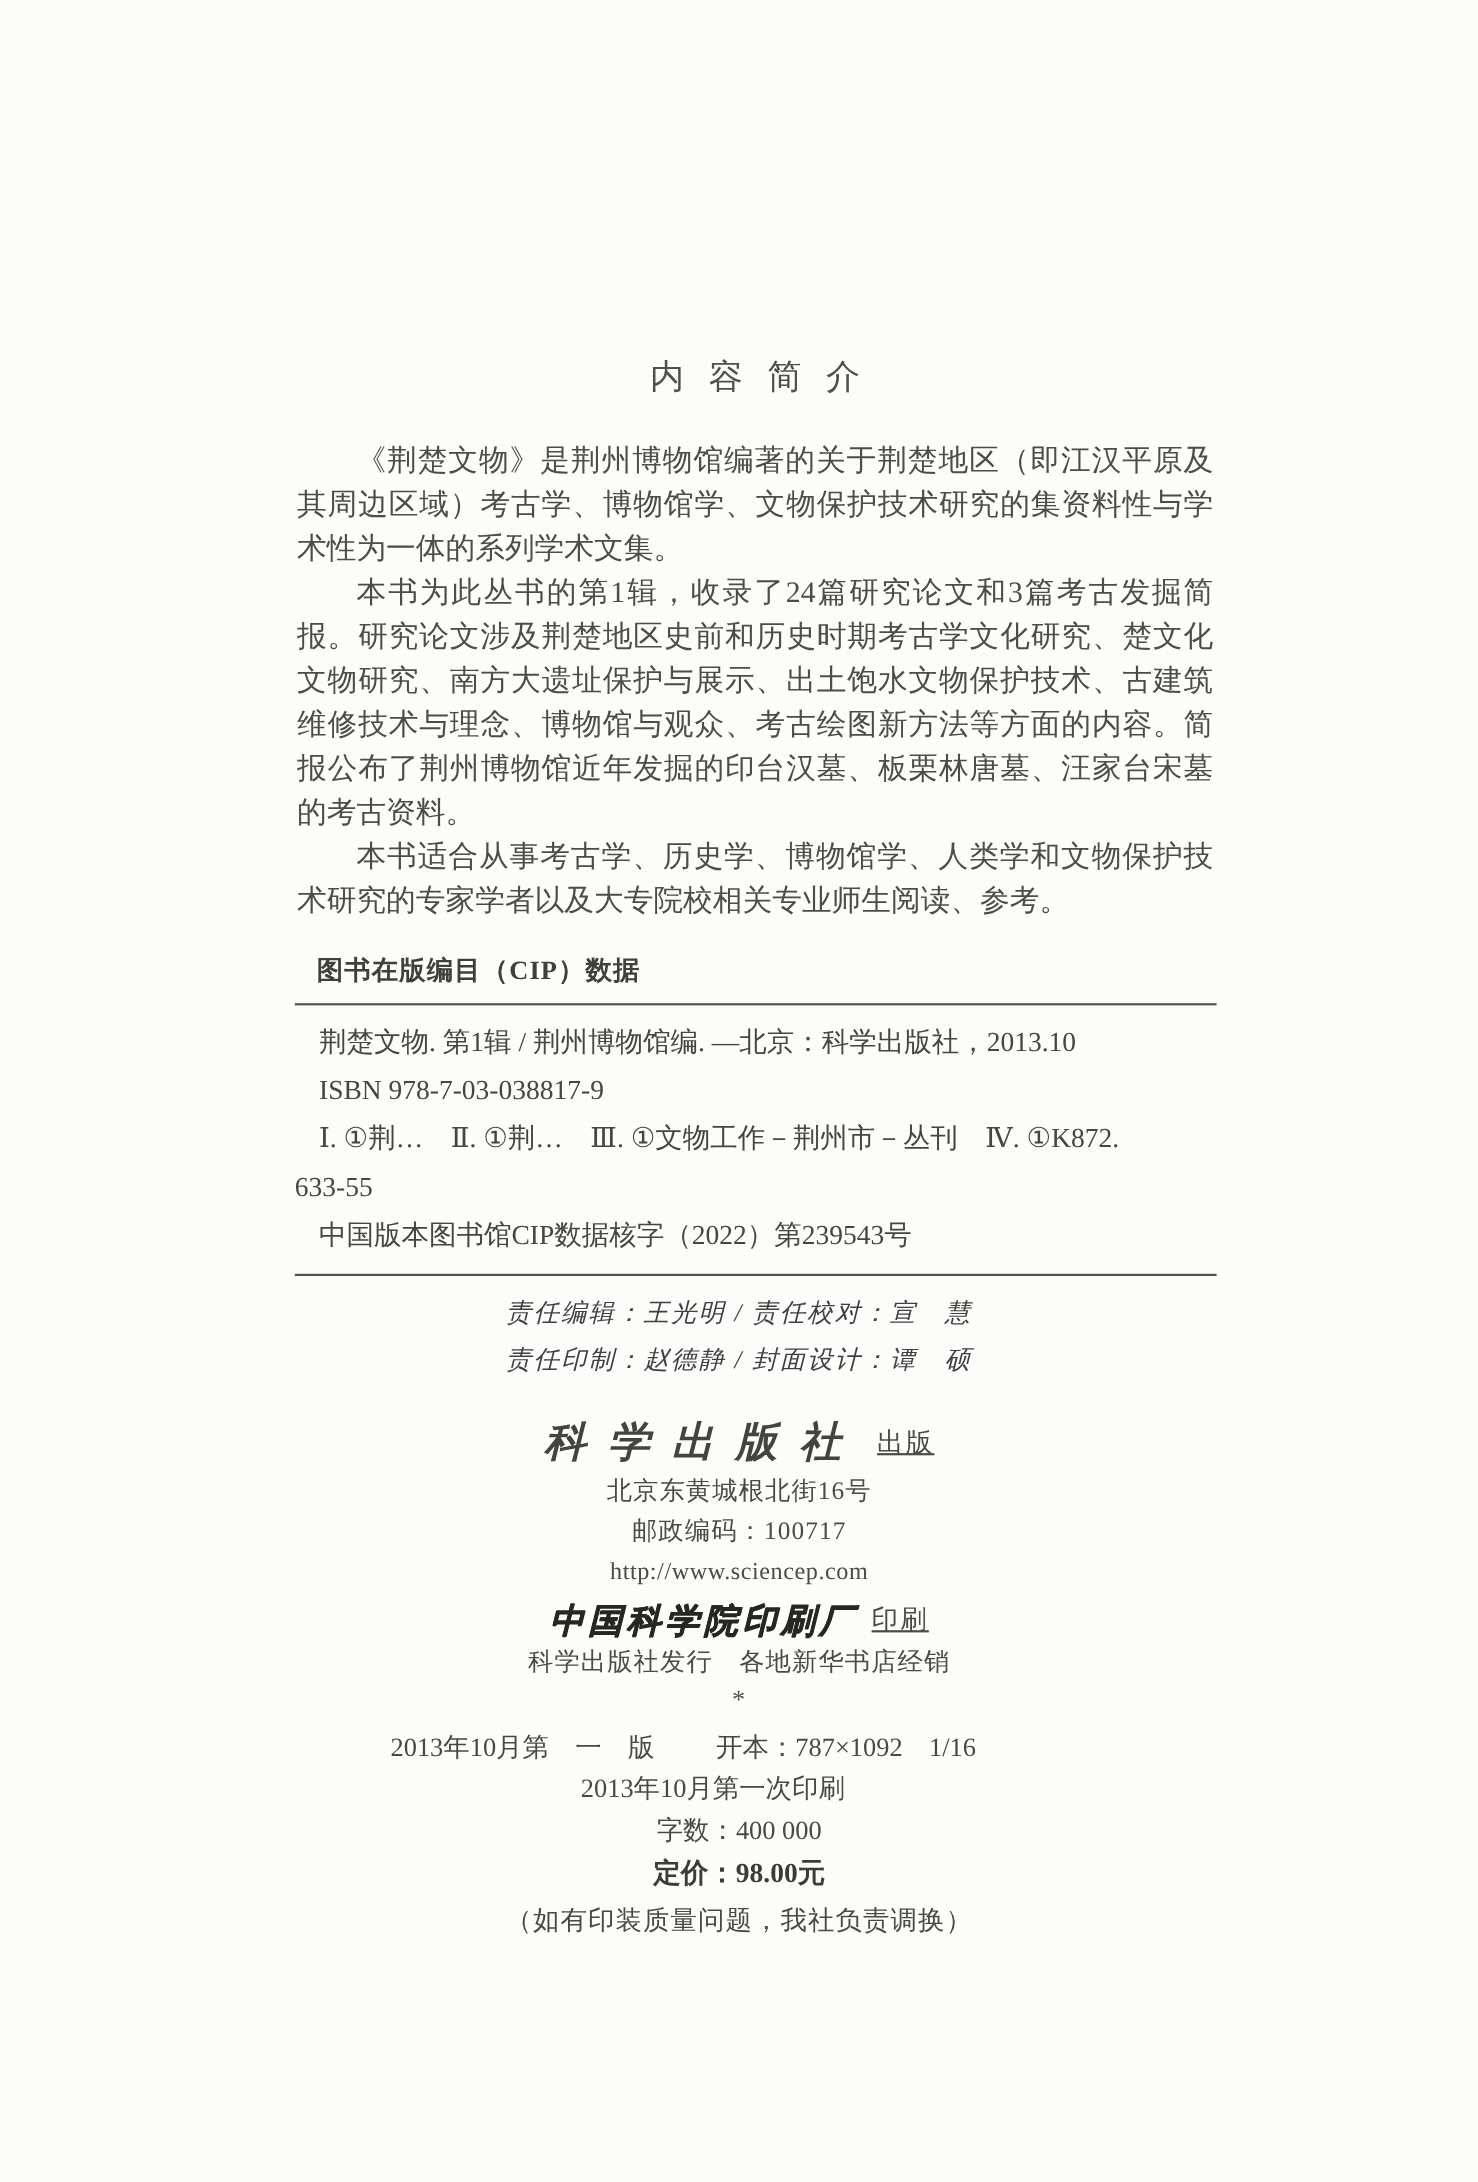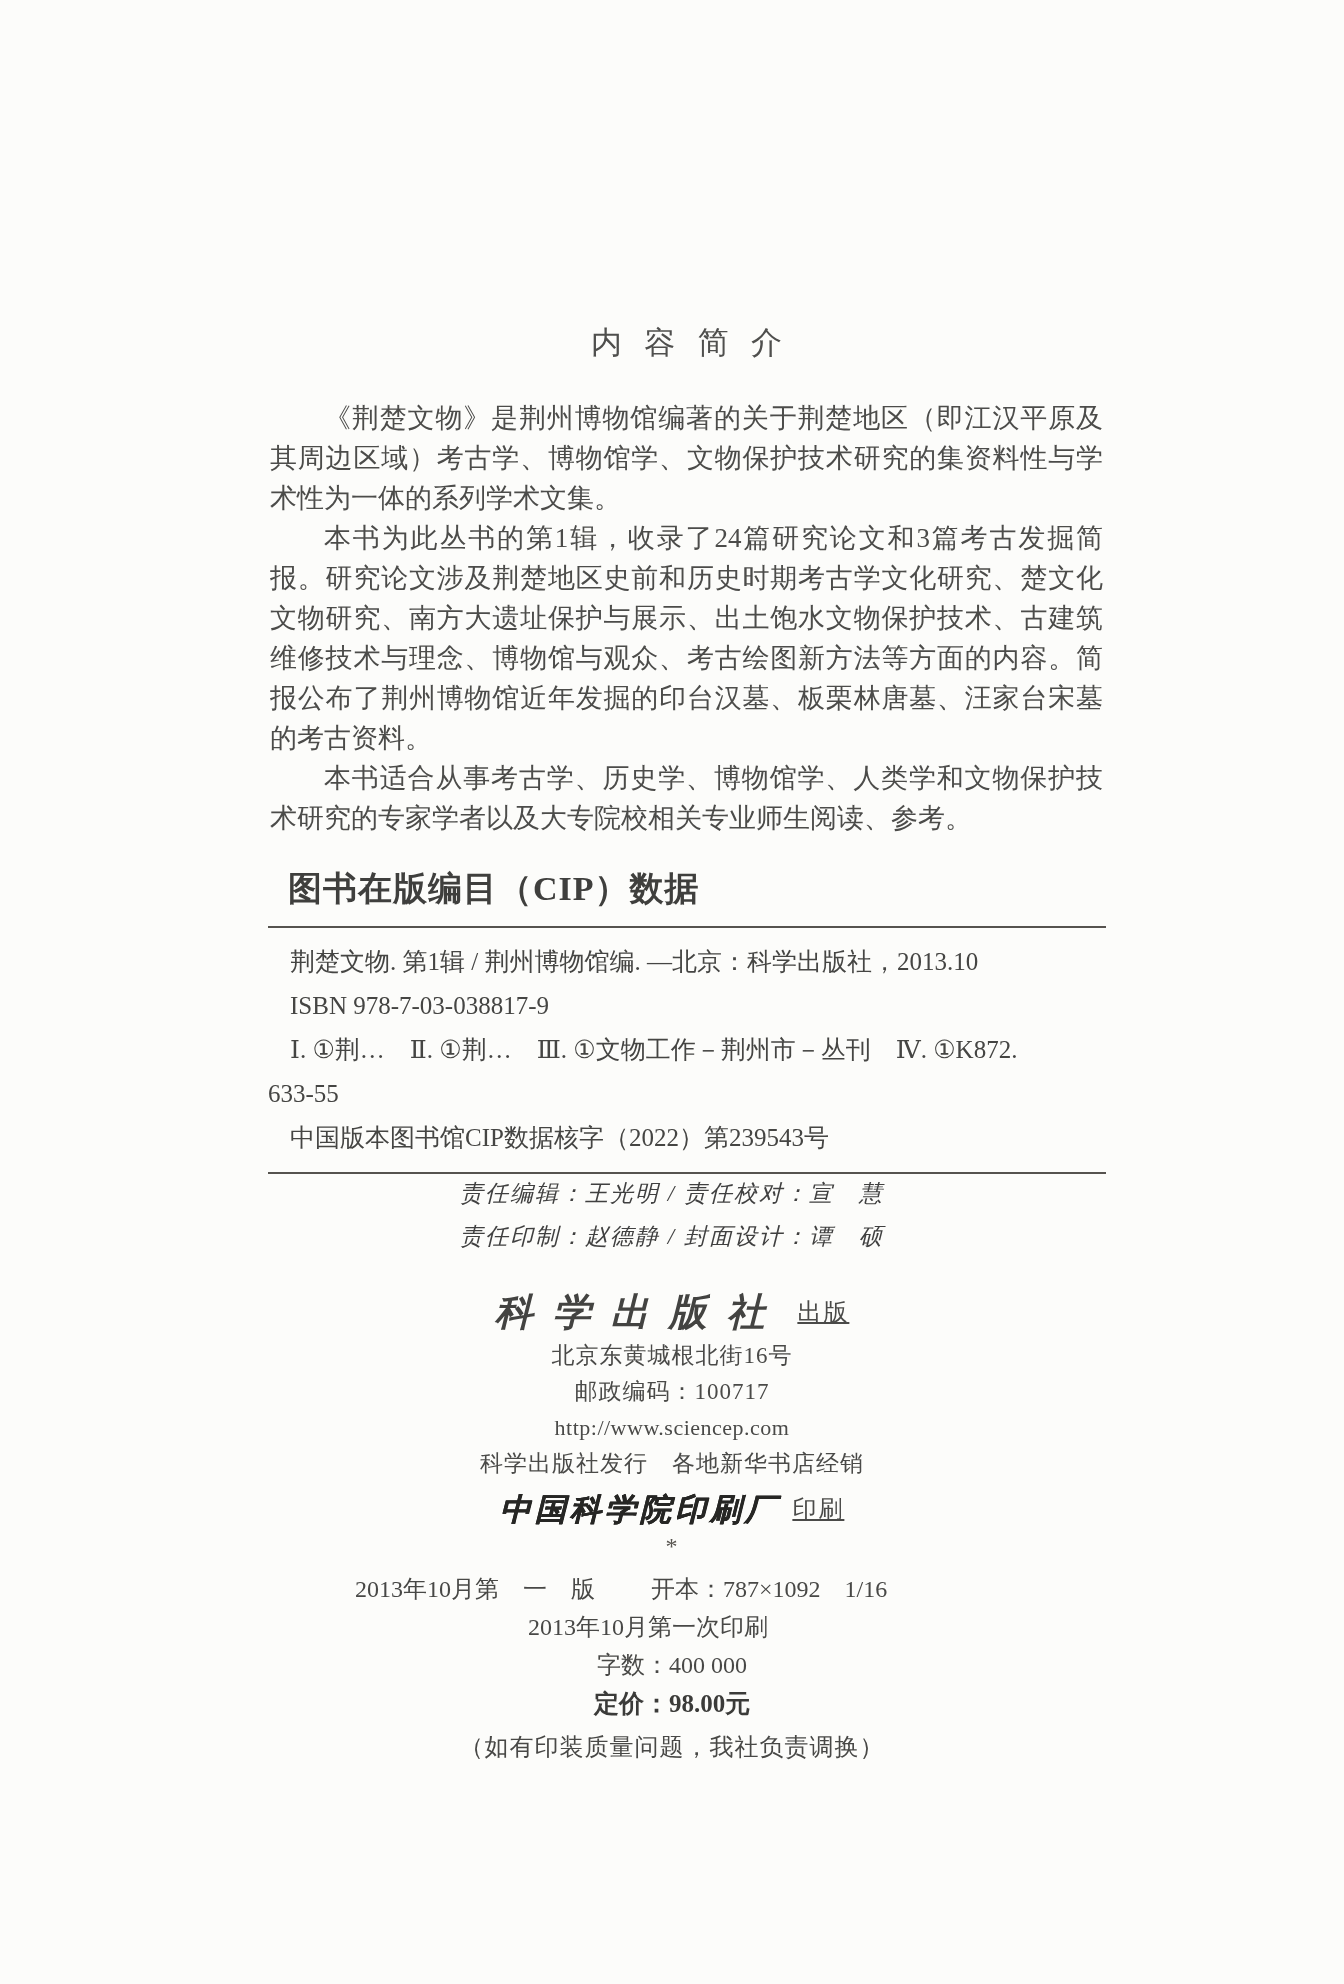--- a/index.html
+++ b/index.html
@@ -14,21 +14,21 @@
     font-size:31px;font-weight:normal;text-align:center;
     letter-spacing:0.72em;text-indent:0.72em;color:#4f4f4d;
   }
   .intro-body{
     position:absolute;top:398px;left:270px;width:833px;
     font-size:27px;line-height:40px;text-align:justify;color:#4c4c4a;
   }
   .intro-body p{margin:0;text-indent:2em;}
   
   .cip{position:absolute;top:866px;left:268px;width:838px;color:#454543;}
-  .cip-heading{font-size:34px;font-weight:bold;padding-left:20px;margin:0 0 14px 0;letter-spacing:1px;color:#3f3f3d;}
+  .cip-heading{font-size:24px;font-weight:bold;padding-left:20px;margin:0 0 14px 0;letter-spacing:1px;color:#3f3f3d;}
   .rule{border-top:2px solid #56534f;height:0;}
   .cip-lines{padding:12px 0 12px 0;}
   .cip-line{font-size:25px;line-height:44px;padding-left:22px;white-space:nowrap;}
   .cip-line.flush{padding-left:0;}
   
   .credits{
     position:absolute;top:1172px;left:0;width:1344px;text-align:center;
     font-style:italic;font-size:23px;line-height:43px;color:#404040;letter-spacing:2px;
   }
   
@@ -89,25 +89,25 @@
   </div>
 
   <div class="pubblock">
     <div class="pub-line logo-line">
       <span class="press-logo">科学出版社</span>
       <span class="logo-suffix">出版</span>
     </div>
     <div class="pub-line">北京东黄城根北街16号</div>
     <div class="pub-line">邮政编码：100717</div>
     <div class="pub-line url-line">http://www.sciencep.com</div>
-    <div class="pub-line">科学出版社发行　各地新华书店经销</div>
     <div class="pub-line printer-line">
       <span class="printer-logo">中国科学院印刷厂</span>
       <span class="logo-suffix">印刷</span>
     </div>
+    <div class="pub-line">科学出版社发行　各地新华书店经销</div>
     <div class="pub-line star-line">*</div>
   </div>
 
   <div class="edition">
     <div class="ed-row">
       <span class="ed-left">2013年10月第　一　版</span>
       <span class="ed-right">开本：787×1092　1/16</span>
     </div>
     <div class="ed-row">
       <span class="ed-left">2013年10月第一次印刷</span>

